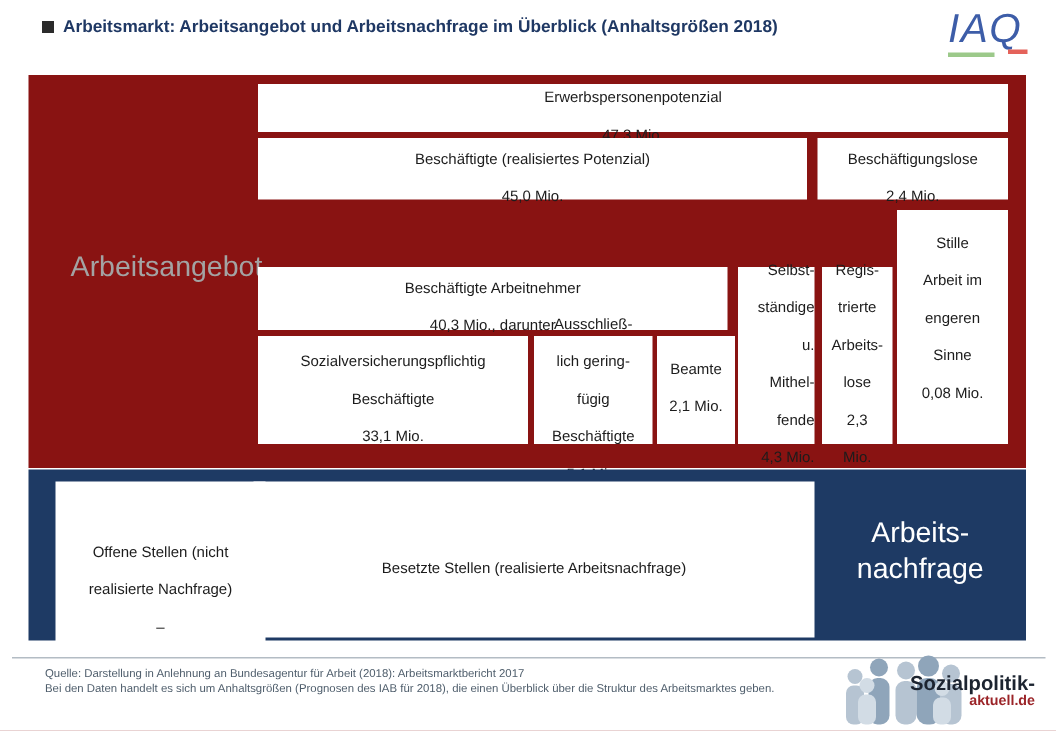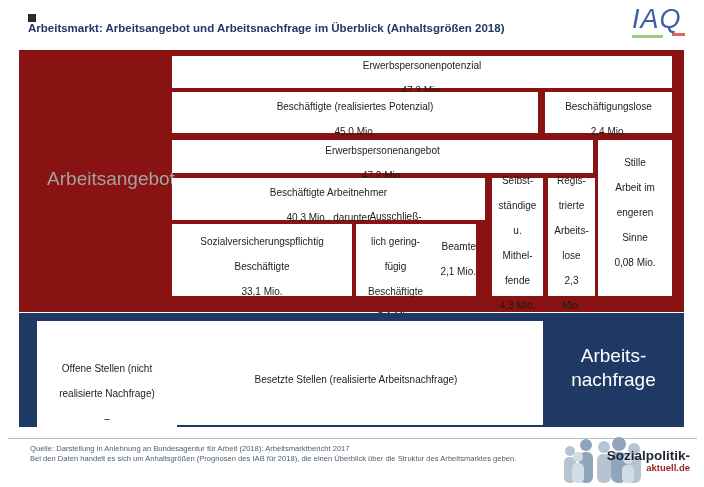--- a/index.html
+++ b/index.html
@@ -1,20 +1,20 @@
 <!DOCTYPE html>
 <html><head>
 <meta charset="utf-8">
 <style>
   html,body{margin:0;padding:0;background:#fff;}
   .page{position:relative;width:704px;height:487px;background:#ffffff;
         font-family:"Liberation Sans",sans-serif;overflow:hidden;}
 
   
-  .title-row{position:absolute;left:28px;top:12px;display:flex;align-items:flex-start;flex-direction:column;}
+  .title-row{position:absolute;left:28px;top:12px;display:flex;align-items:flex-start;}
   .title-bullet{width:8px;height:8px;background:#2b2b2b;margin:2px 6px 0 0;flex:none;}
   .slide-title{font-size:11.5px;font-weight:bold;color:#1F3864;line-height:13px;}
 
   .iaq{position:absolute;right:16px;top:4px;width:56px;height:42px;}
   .iaq-text{font-size:27px;color:#3d5da8;letter-spacing:1px;line-height:30px;font-weight:500;font-style:italic;}
   .iaq-green{position:absolute;left:0;top:31px;width:31px;height:3px;background:#9cc98a;}
   .iaq-red{position:absolute;left:40px;top:29px;width:13px;height:3px;background:#e4625a;}
 
   
   .supply{position:absolute;left:19px;top:50px;width:665px;height:262px;background:#891312;}
@@ -70,39 +70,35 @@
     <div class="box" style="left:153px;top:42px;width:366px;height:41px;">
       <span>Beschäftigte (realisiertes Potenzial)</span>
       <span>45,0 Mio.</span>
     </div>
 
     <div class="box" style="left:526px;top:42px;width:127px;height:41px;">
       <span>Beschäftigungslose</span>
       <span>2,4 Mio.</span>
     </div>
 
-    <div class="box" style="left:153px;top:90px;width:421px;height:33px;">
-      <span>Erwerbspersonenangebot</span>
-      <span>47,2 Mio.</span>
-    </div>
 
     <div class="box topalign" style="left:579px;top:90px;width:74px;height:156px;">
       <span>Stille</span>
       <span>Arbeit im</span>
       <span>engeren</span>
       <span>Sinne</span>
       <span>0,08 Mio.</span>
     </div>
 
     <div class="box" style="left:153px;top:128px;width:313px;height:42px;">
       <span>Beschäftigte Arbeitnehmer</span>
       <span>40,3 Mio., darunter</span>
     </div>
 
-    <div class="box" style="left:473px;top:128px;width:51px;height:118px;">
+    <div class="box" style="left:473px;top:128px;width:51px;height:118px;align-items:flex-end;">
       <span>Selbst-</span>
       <span>ständige</span>
       <span>u.</span>
       <span>Mithel-</span>
       <span>fende</span>
       <span>4,3 Mio.</span>
     </div>
 
     <div class="box" style="left:529px;top:128px;width:47px;height:118px;">
       <span>Regis-</span>
@@ -120,21 +116,21 @@
     </div>
 
     <div class="box" style="left:337px;top:174px;width:79px;height:72px;">
       <span>Ausschließ-</span>
       <span>lich gering-</span>
       <span>fügig</span>
       <span>Beschäftigte</span>
       <span>5,1 Mio.</span>
     </div>
 
-    <div class="box topalign" style="left:405px;top:174px;width:52px;height:72px;align-items:flex-end;">
+    <div class="box topalign" style="left:419px;top:174px;width:52px;height:72px;">
       <span>Beamte</span>
       <span>2,1 Mio.</span>
     </div>
   </div>
 
   <div class="demand">
     <div class="box" style="left:18px;top:8px;width:140px;height:132px;">
       <span>Offene Stellen (nicht</span>
       <span>realisierte Nachfrage)</span>
       <span class="dash-line">–</span>

